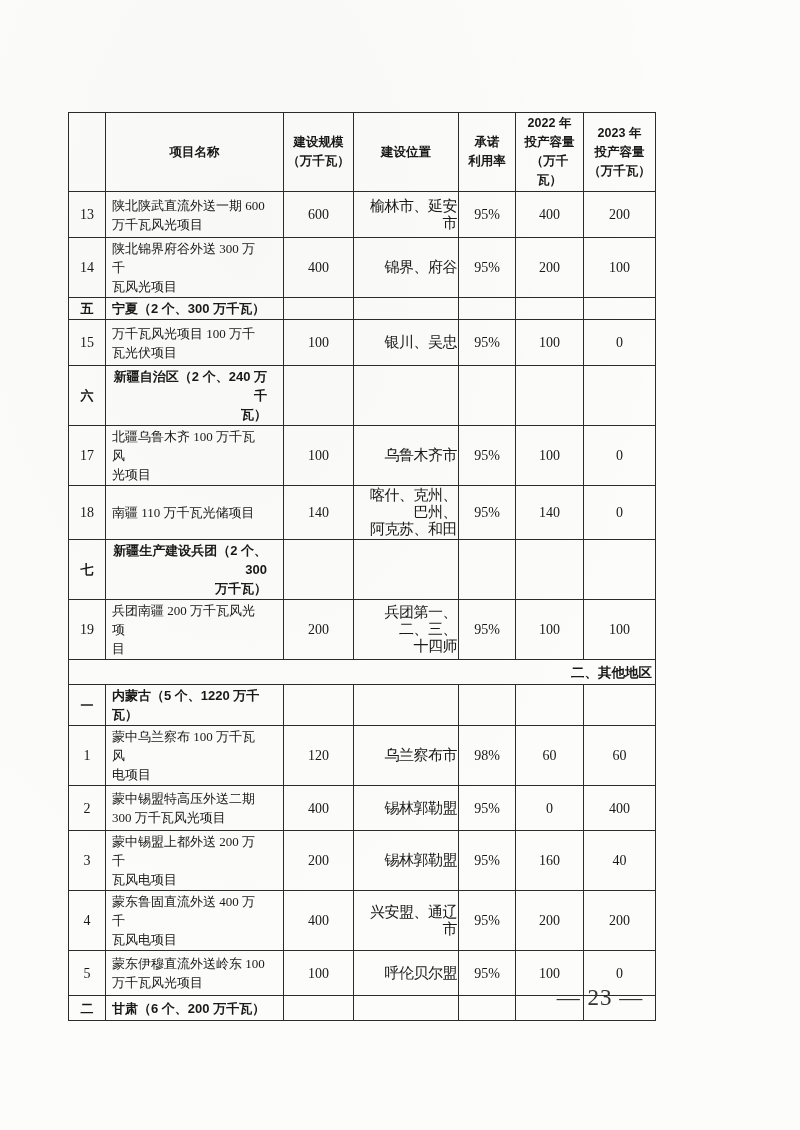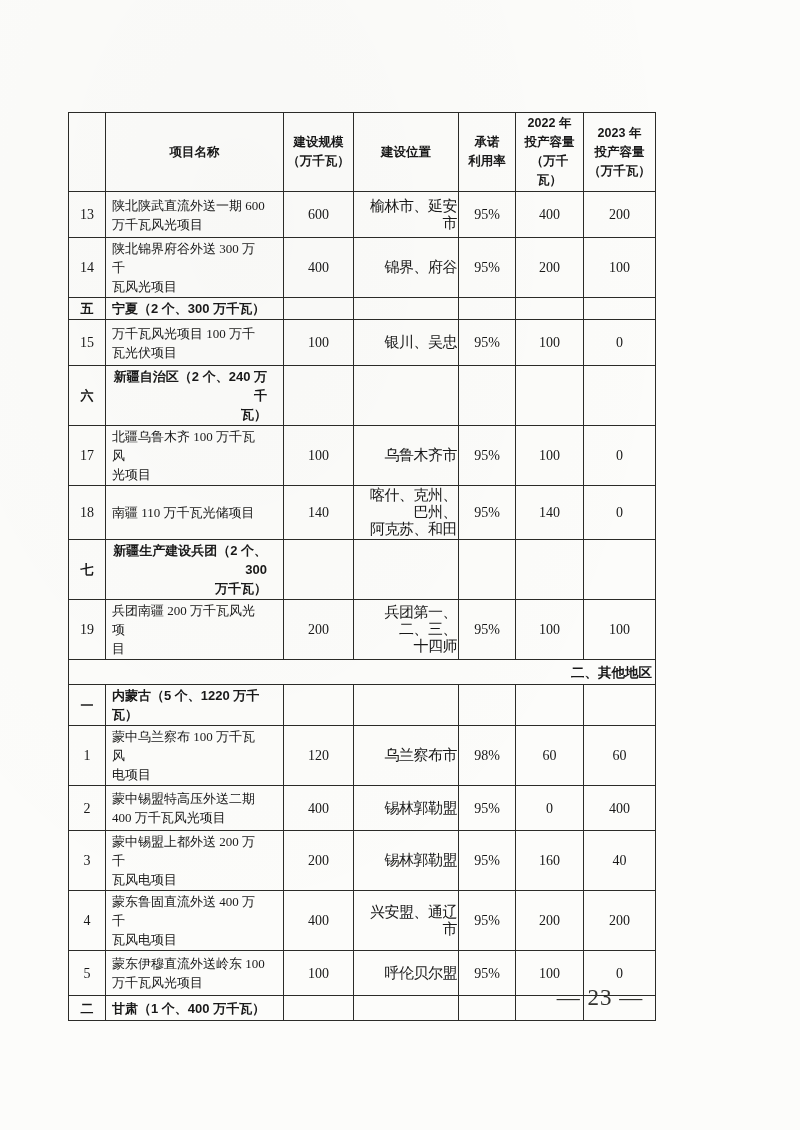--- a/index.html
+++ b/index.html
@@ -197,21 +197,21 @@
 电项目</td>
           <td class="c-num">120</td>
           <td class="c-loc">乌兰察布市</td>
           <td class="c-num">98%</td>
           <td class="c-num">60</td>
           <td class="c-num">60</td>
         </tr>
         <tr style="height:45px">
           <td class="c-num">2</td>
           <td class="c-name">蒙中锡盟特高压外送二期
-400 万千瓦风光项目</td>
+300 万千瓦风光项目</td>
           <td class="c-num">400</td>
           <td class="c-loc">锡林郭勒盟</td>
           <td class="c-num">95%</td>
           <td class="c-num">0</td>
           <td class="c-num">400</td>
         </tr>
         <tr style="height:47px">
           <td class="c-num">3</td>
           <td class="c-name">蒙中锡盟上都外送 200 万千
 瓦风电项目</td>
@@ -236,21 +236,21 @@
           <td class="c-name">蒙东伊穆直流外送岭东 100
 万千瓦风光项目</td>
           <td class="c-num">100</td>
           <td class="c-loc">呼伦贝尔盟</td>
           <td class="c-num">95%</td>
           <td class="c-num">100</td>
           <td class="c-num">0</td>
         </tr>
         <tr style="height:25px">
           <td class="sec">二</td>
-          <td class="c-name sec">甘肃（1 个、400 万千瓦）</td>
+          <td class="c-name sec">甘肃（6 个、200 万千瓦）</td>
           <td></td>
           <td></td>
           <td></td>
           <td></td>
           <td></td>
         </tr>
       </tbody>
     </table>
   </div>
 

